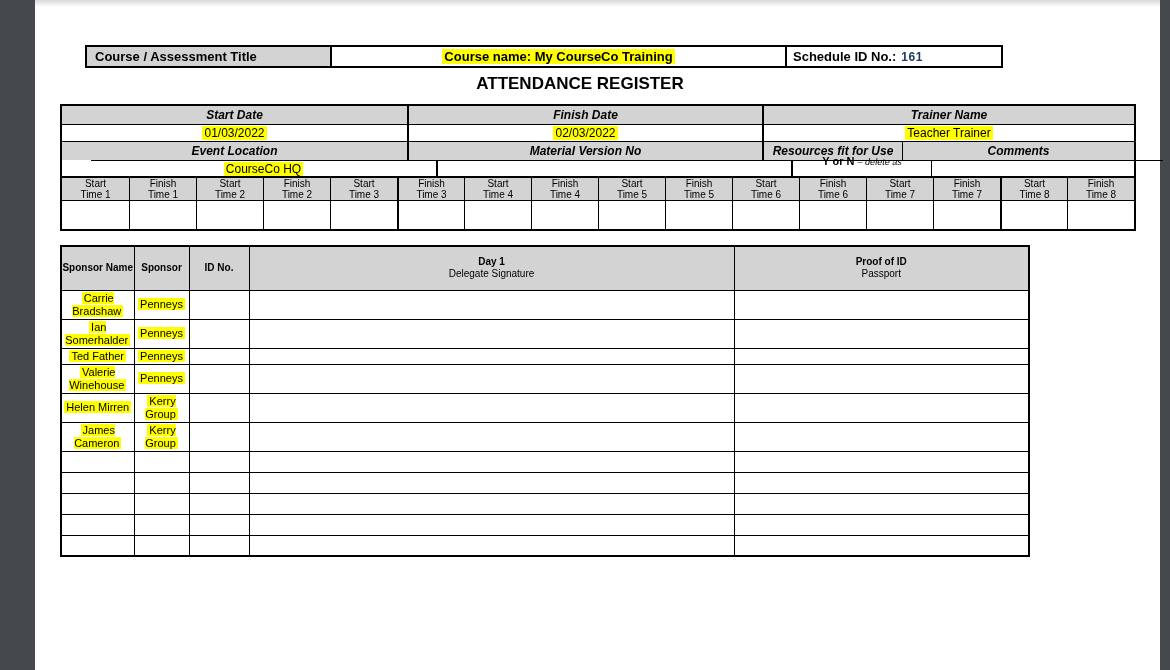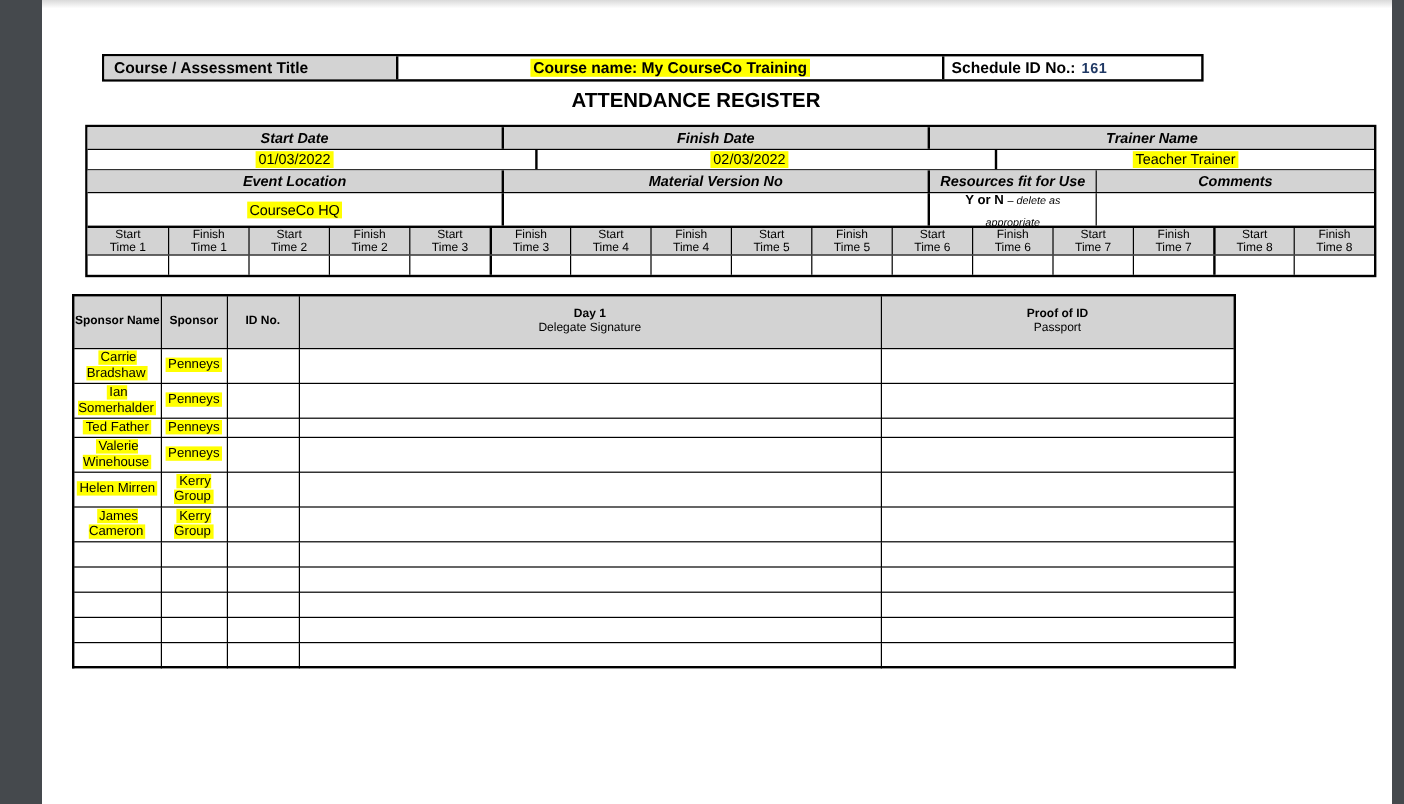--- a/index.html
+++ b/index.html
@@ -34,27 +34,27 @@
   .hl { background:var(--highlight,#ffff00); padding:0 2px; }
 
   
   #doc-title {
     position:absolute; left:25px; top:74px; width:1040px;
     text-align:center; font-weight:bold; font-size:17px;
   }
 
   
   #info-table {
-    position:absolute; left:36px; top:104px; width:1076px; height:127px;
+    position:absolute; left:25px; top:104px; width:1076px; height:127px;
     border:2px solid #000; display:flex; flex-direction:column; background:#fff;
   }
   .irow { display:flex; width:100%; }
   .irow + .irow { border-top:1px solid #000; }
   #time-header-row { border-top:2px solid #000; }
-  .r1 { height:18px; } .r2 { height:17px;gap:28px; } .r3 { height:19px; } .r4 { height:28px; }
+  .r1 { height:18px; } .r2 { height:17px; } .r3 { height:19px; } .r4 { height:16px;margin-left:29px; }
   .r5 { height:24px; } .r6 { flex:1; }
   .cell { display:flex; align-items:center; justify-content:center; height:100%; text-align:center; }
   .cell + .cell { border-left:1px solid #000; }
   .bL2 { border-left:2px solid #000 !important; }
   .w345 { width:345px; } .w355 { width:355px; } .w140 { width:140px; } .wrest { flex:1; }
   .g { background:var(--header-bg,#d3d3d3); }
   .ilabel { font-weight:bold; font-style:italic; font-size:12px; }
   .ival { font-size:12px; }
   .resources-note { line-height:1.1; }
   .resources-note span { display:inline-block; max-width:104px; }

